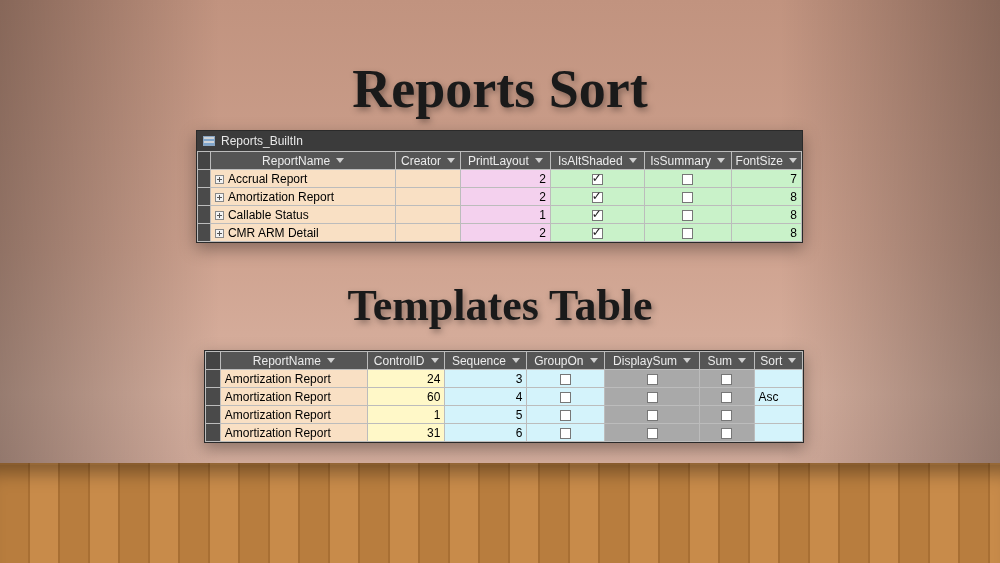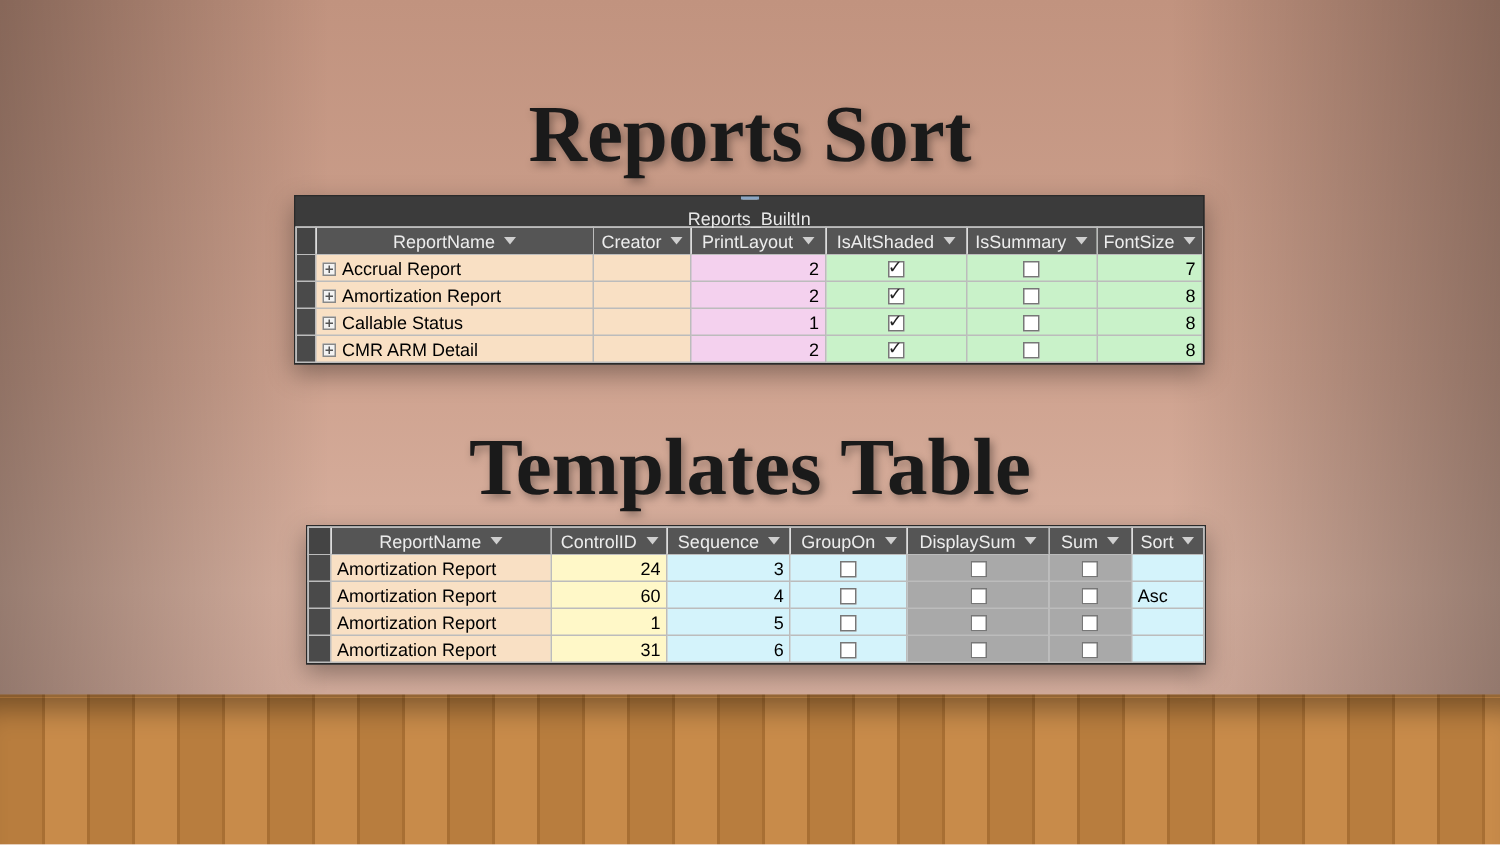--- a/index.html
+++ b/index.html
@@ -26,32 +26,32 @@
   }
 
   h1.title {
     position: absolute; left: 50%; transform: translateX(-50%);
     font-family: Georgia, "Times New Roman", serif;
     font-weight: 900; color: #1a1a1a;
     text-shadow: 2px 3px 6px rgba(0,0,0,0.35);
     white-space: nowrap;
   }
   .title.reports   { top: 58px;  font-size: 54px; }
-  .title.templates { top: 280px; font-size: 54px; }
+  .title.templates { top: 280px; font-size: 44px; }
 
   .win {
     position: absolute;
     background: #3b3b3b;
     box-shadow: 0 6px 16px rgba(0,0,0,0.35);
     border: 1px solid #2a2a2a;
   }
   .win .titlebar {
     display: flex; align-items: center; gap: 6px;
     height: 20px; padding: 0 6px;
-    background: #3b3b3b; color: #e8e8e8; font-size: 12px; flex-direction: column;
+    background: #3b3b3b; color: #e8e8e8; font-size: 12px;
   }
   .titlebar .grid-icon {
     width: 12px; height: 10px;
     background:
       linear-gradient(#cfd3d7,#cfd3d7) 0 0/100% 2px no-repeat,
       linear-gradient(#cfd3d7,#cfd3d7) 0 4px/100% 2px no-repeat,
       linear-gradient(#cfd3d7,#cfd3d7) 0 8px/100% 2px no-repeat,
       linear-gradient(#7ea5cc,#7ea5cc);
     border: 1px solid #8aa5c2;
   }

